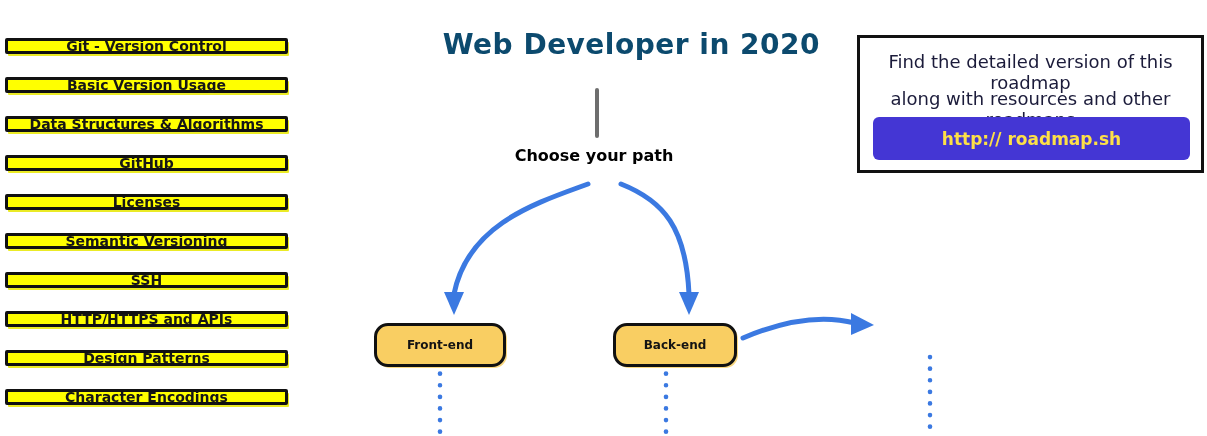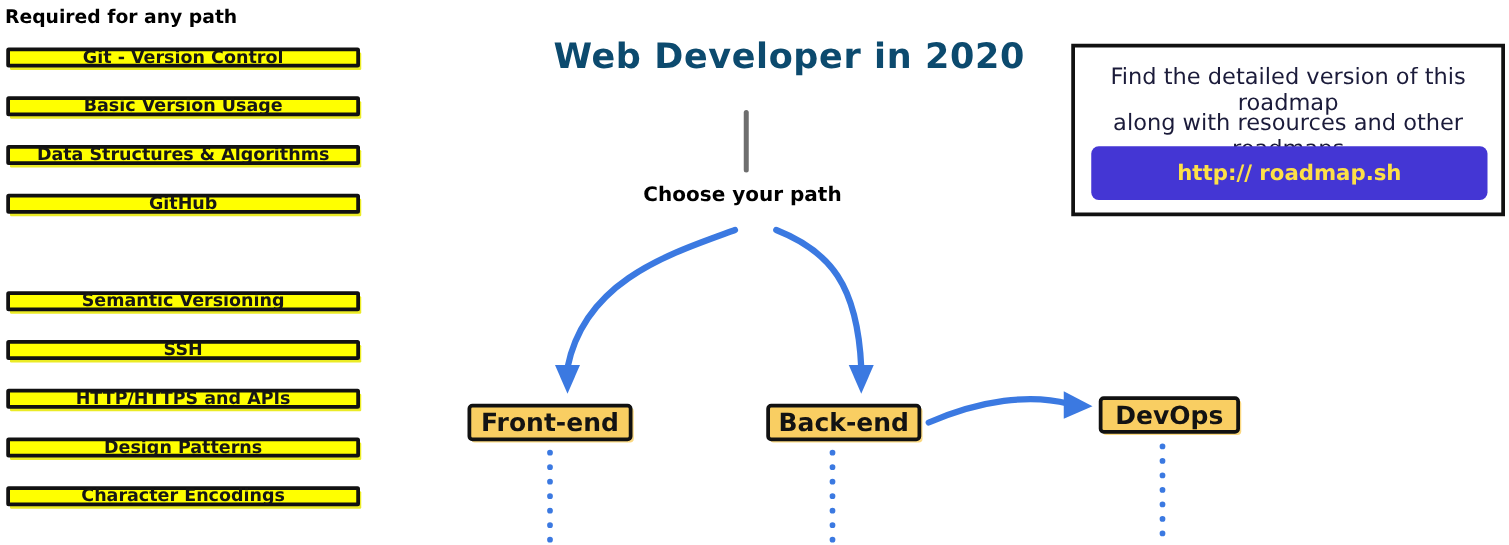--- a/index.html
+++ b/index.html
@@ -32,24 +32,24 @@
   }
   .choose{
     position:absolute;left:494px;top:146px;width:200px;text-align:center;
     font-size:16px;font-weight:bold;color:#000;
   }
   .arrows{position:absolute;left:0;top:0;pointer-events:none;}
   .arrows path{stroke:var(--blue);stroke-width:5;fill:none;stroke-linecap:round;}
   .arrows polygon{fill:var(--blue);}
   .arrows line{stroke:var(--blue);stroke-width:4.6;stroke-linecap:round;}
   .path-box{
-    position:absolute;box-sizing:border-box;height:30px;
-    background:var(--amber);border:3px solid var(--ink);border-radius:4px;
+    position:absolute;box-sizing:border-box;height:44px;
+    background:var(--amber);border:3px solid var(--ink);border-radius:14px;
     display:flex;align-items:center;justify-content:center;
-    font-size:20px;font-weight:bold;color:#131313;
+    font-size:12px;font-weight:bold;color:#131313;
     box-shadow:2px 2px 0 -1px rgba(249,206,98,0.8);
     cursor:pointer;
   }
   .pb-frontend{left:374px;top:323px;width:132px;}
   .pb-backend{left:613px;top:323px;width:124px;}
   .pb-devops{left:879px;top:317px;width:113px;}
   .info-box{
     position:absolute;left:857px;top:35px;width:347px;height:138px;box-sizing:border-box;
     background:#fff;border:3px solid var(--ink);
   }
@@ -64,25 +64,25 @@
     background:var(--indigo);border:none;border-radius:6px;
     color:#fde047;font-size:17px;font-weight:bold;text-align:center;line-height:43px;
     font-family:"DejaVu Sans","Liberation Sans",sans-serif;cursor:pointer;
   }
 </style>
 </head>
 <body>
 
 <div class="canvas">
 
-  <div class="req-header">Required for any path</div>
   <div class="req-box" style="top:38px">Git - Version Control</div>
   <div class="req-box" style="top:77px">Basic Version Usage</div>
   <div class="req-box" style="top:116px">Data Structures &amp; Algorithms</div>
   <div class="req-box" style="top:155px">GitHub</div>
+  <div class="req-box" style="top:194px">Licenses</div>
   <div class="req-box" style="top:233px">Semantic Versioning</div>
   <div class="req-box" style="top:272px">SSH</div>
   <div class="req-box" style="top:311px">HTTP/HTTPS and APIs</div>
   <div class="req-box" style="top:350px">Design Patterns</div>
   <div class="req-box" style="top:389px">Character Encodings</div>
 
   <div class="title">Web Developer in 2020</div>
   <div class="title-line"></div>
   <div class="choose">Choose your path</div>
 
@@ -93,21 +93,20 @@
     <polygon points="679,292 699,292 689,315"></polygon>
     <path d="M 743 338 C 785 320, 824 315, 855 323"></path>
     <polygon points="851,313 851,335 874,325"></polygon>
     <line x1="440" y1="362" x2="440" y2="432" stroke-dasharray="0.1 11.5"></line>
     <line x1="666" y1="362" x2="666" y2="434" stroke-dasharray="0.1 11.5"></line>
     <line x1="930" y1="357" x2="930" y2="434" stroke-dasharray="0.1 11.5"></line>
   </svg>
 
   <div class="path-box pb-frontend">Front-end</div>
   <div class="path-box pb-backend">Back-end</div>
-  <div class="path-box pb-devops">DevOps</div>
 
   <div class="info-box">
     <div class="info-line info-line1">Find the detailed version of this roadmap</div>
     <div class="info-line info-line2">along with resources and other roadmaps</div>
     <button class="url-button">http:// roadmap.sh</button>
   </div>
 
 </div>
 
 </body></html>

